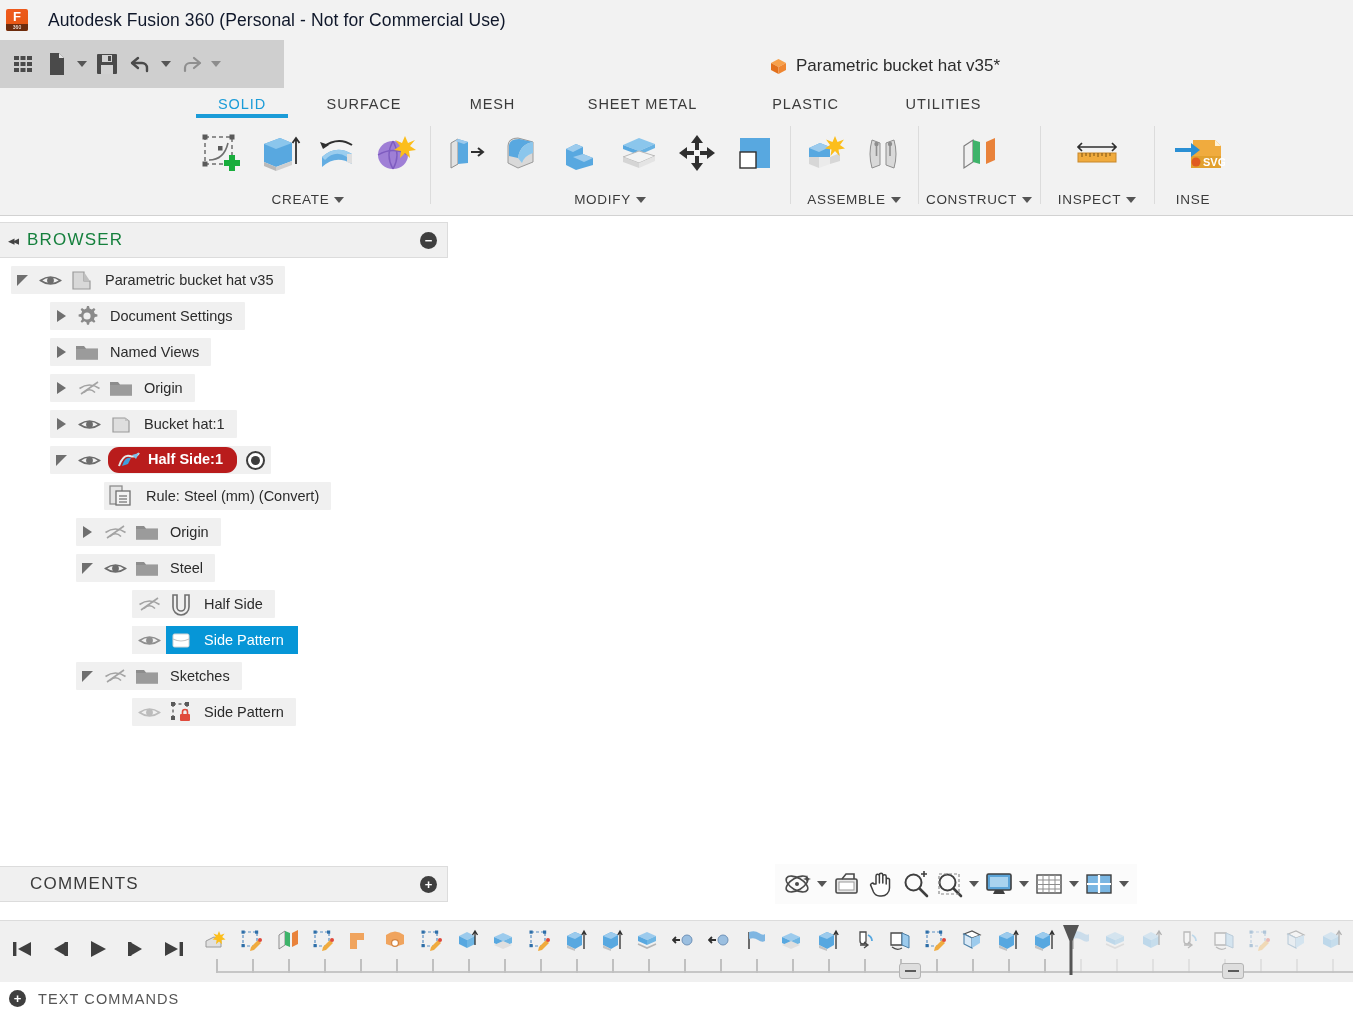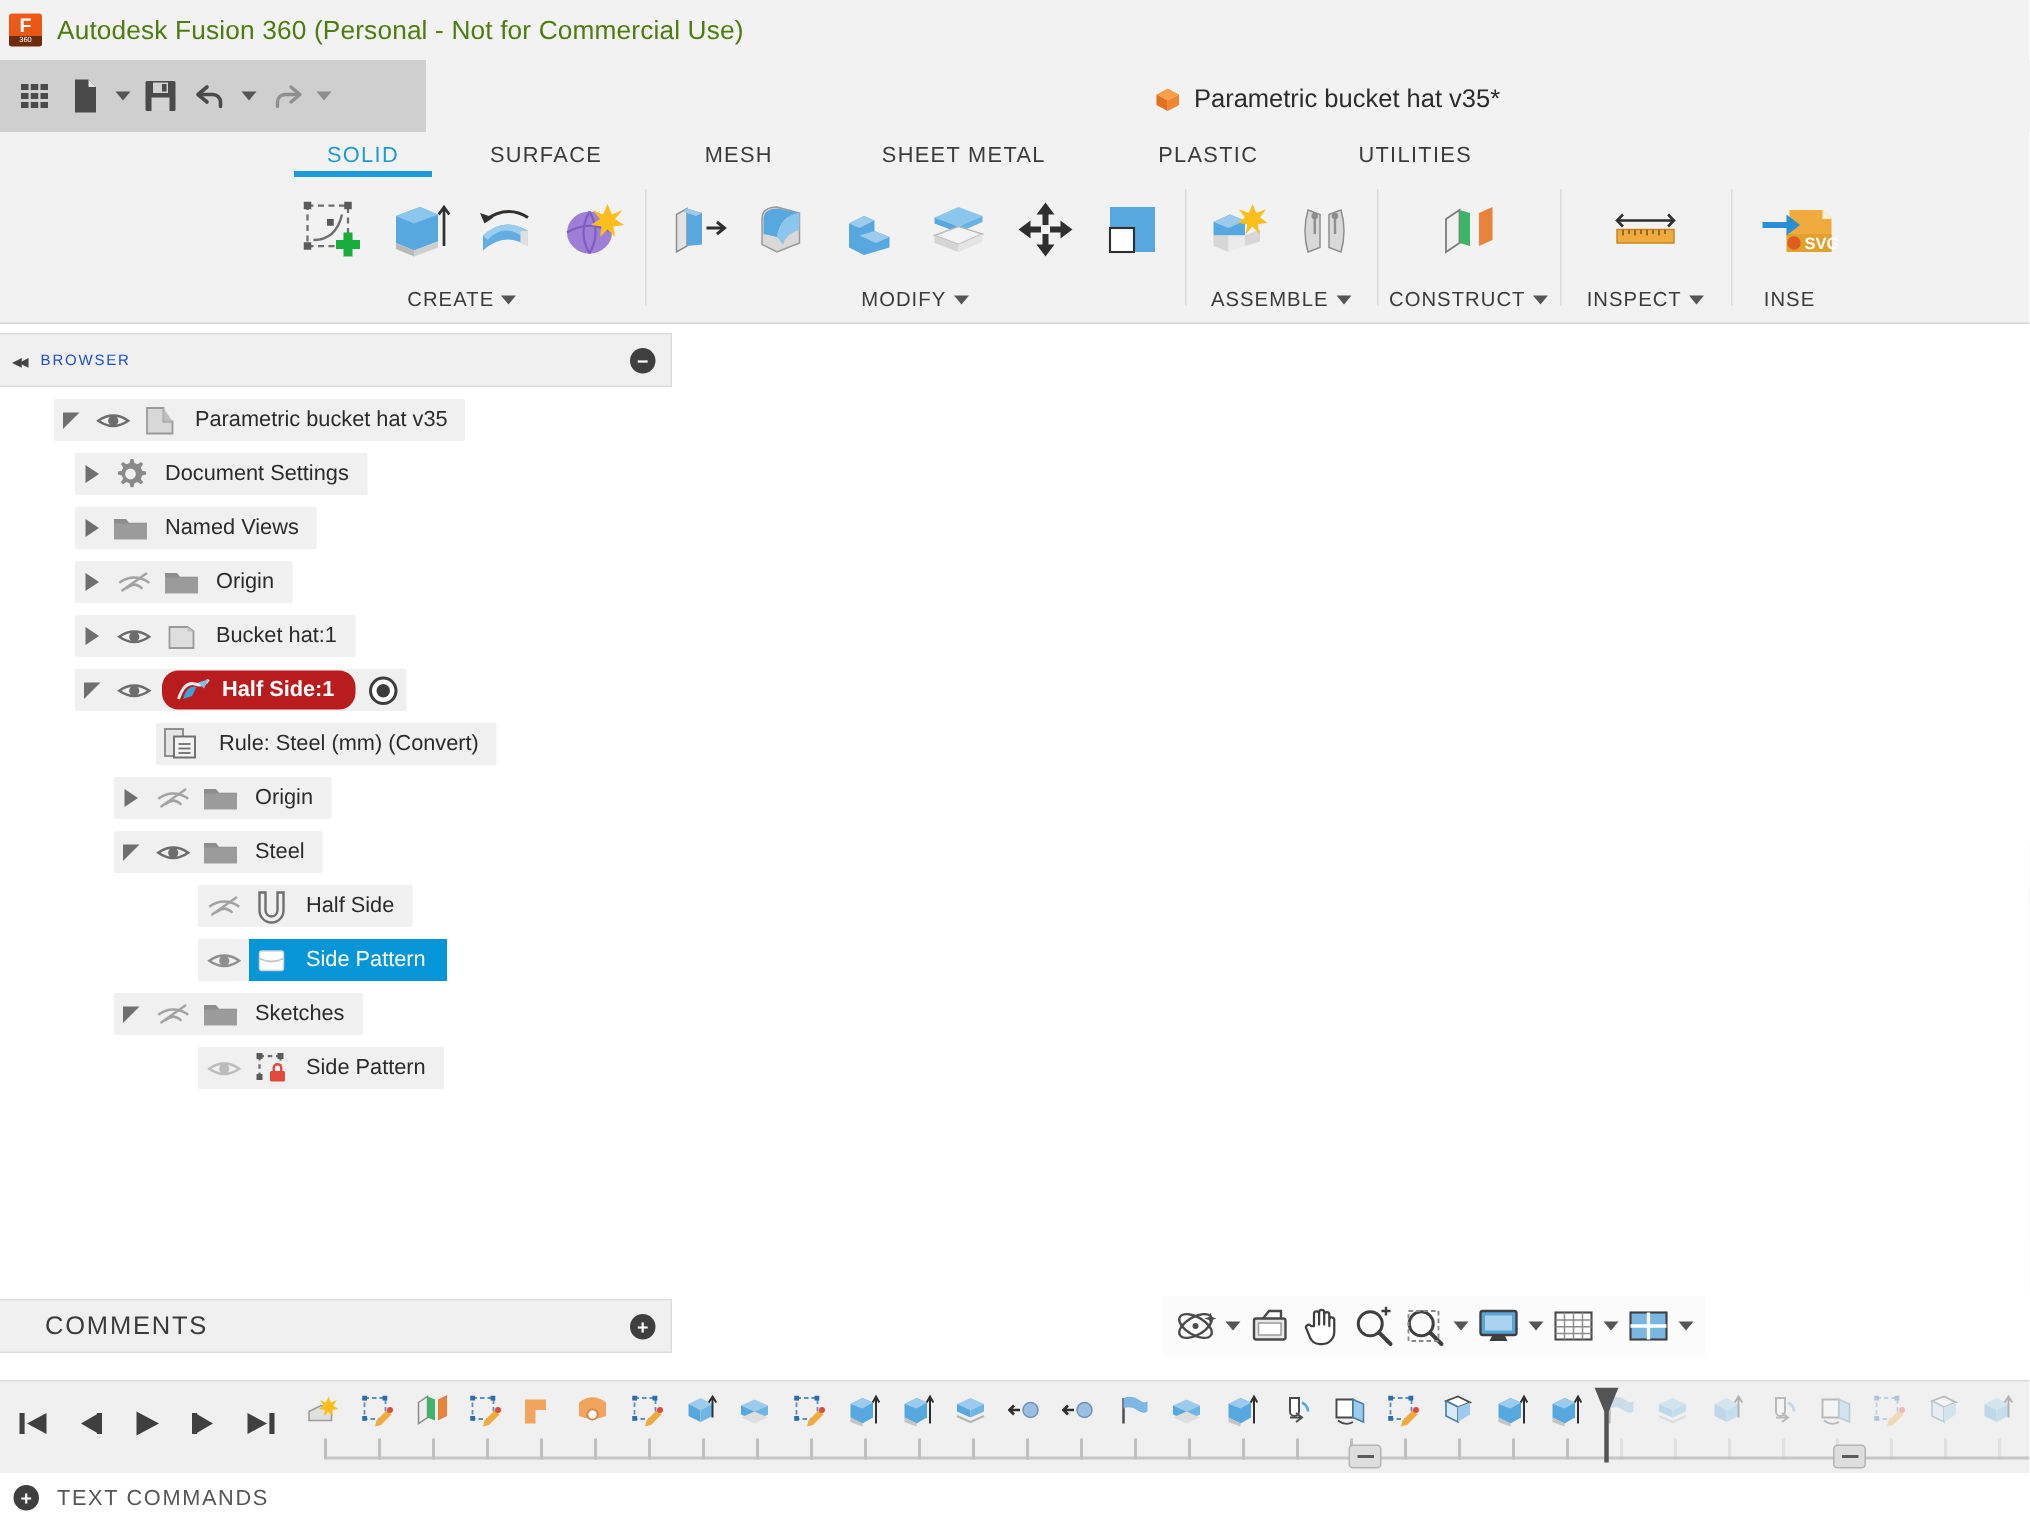--- a/index.html
+++ b/index.html
@@ -23,21 +23,21 @@
     background: linear-gradient(160deg,#f05a1e 0%, #e2560f 100%);
     display: flex; align-items: flex-start; justify-content: center;
     color: #fff; font-size: 13px; font-weight: bold; line-height: 13px;
     padding-top: 1px; position: relative; overflow: hidden;
   }
   #app-icon .sub {
     position: absolute; bottom: 0; left: 0; right: 0; height: 7px;
     background: #6d2c0d; font-size: 5px; line-height: 7px; text-align: center;
     font-weight: normal;
   }
-  #titlebar .title { margin-left: 10px; font-size: 17.5px; color: #4d7c0f; letter-spacing: 0.1px; text-align: right; }
+  #titlebar .title { margin-left: 20px; font-size: 17.5px; color: #0f172a; letter-spacing: 0.1px; text-align: right; }
 
   
   #qab {
     position: absolute; left: 0; top: 40px; width: 1353px; height: 48px;
     background: #cfcfcf;
   }
   #qab-inner { display: flex; align-items: center; height: 48px; padding-left: 6px; }
   .qab-btn {
     width: 34px; height: 40px; display: flex; align-items: center; justify-content: center;
     cursor: pointer;
@@ -98,21 +98,21 @@
     text-align: center; font-size: 13.5px; letter-spacing: 0.7px; color: #3b3b3b; padding-bottom: 7px;
     display: flex; align-items: center; justify-content: center; gap: 5px; cursor: pointer;
   }
 
   
   #browser-panel {
     position: absolute; left: 0; top: 222px; width: 448px; height: 36px;
     background: #f0f0f0; border: 1px solid #dcdcdc; border-left: none;
     display: flex; align-items: center; padding: 0 10px 0 8px;
   }
-  #browser-panel .bp-title { font-size: 10px; letter-spacing: 1.2px; color: #1d4ed8; margin-left: 10px; }
+  #browser-panel .bp-title { font-size: 17px; letter-spacing: 1.2px; color: #15803d; margin-left: 10px; }
   #browser-panel .spacer { flex: 1; }
   .dbl-arrow { color: #444; font-size: 13px; letter-spacing: -2px; }
   .circle-btn {
     width: 17px; height: 17px; border-radius: 50%; background: #3f3f3f; color: #fff;
     display: flex; align-items: center; justify-content: center;
     font-size: 13px; line-height: 1; cursor: pointer; font-weight: bold;
   }
 
   #tree { position: absolute; left: 0; top: 262px; width: 448px; height: 600px; font-size: 14.5px; }
   .tr {
@@ -511,21 +511,21 @@
 
   <div id="browser-panel">
     <span class="dbl-arrow">◂◂</span>
     <span class="bp-title">BROWSER</span>
     <span class="spacer"></span>
     <span class="circle-btn">−</span>
   </div>
 
   <div id="tree">
 
-    <div class="tr" style="padding-left:36px">
+    <div class="tr" style="padding-left:11px">
       <div class="hl">
         <span class="tw">
             <i class="tri-d"></i>
           </span>
         <span class="eye">
           <svg width="23" height="15" viewBox="0 0 23 15">
               <path d="M1.5 7.5 Q11.5 0.5 21.5 7.5 Q11.5 14.5 1.5 7.5 Z" fill="none" stroke="#6c6c6c" stroke-width="1.6"></path>
               <circle cx="11.5" cy="7.5" r="3.4" fill="#6c6c6c"></circle>
             </svg>
         </span>

